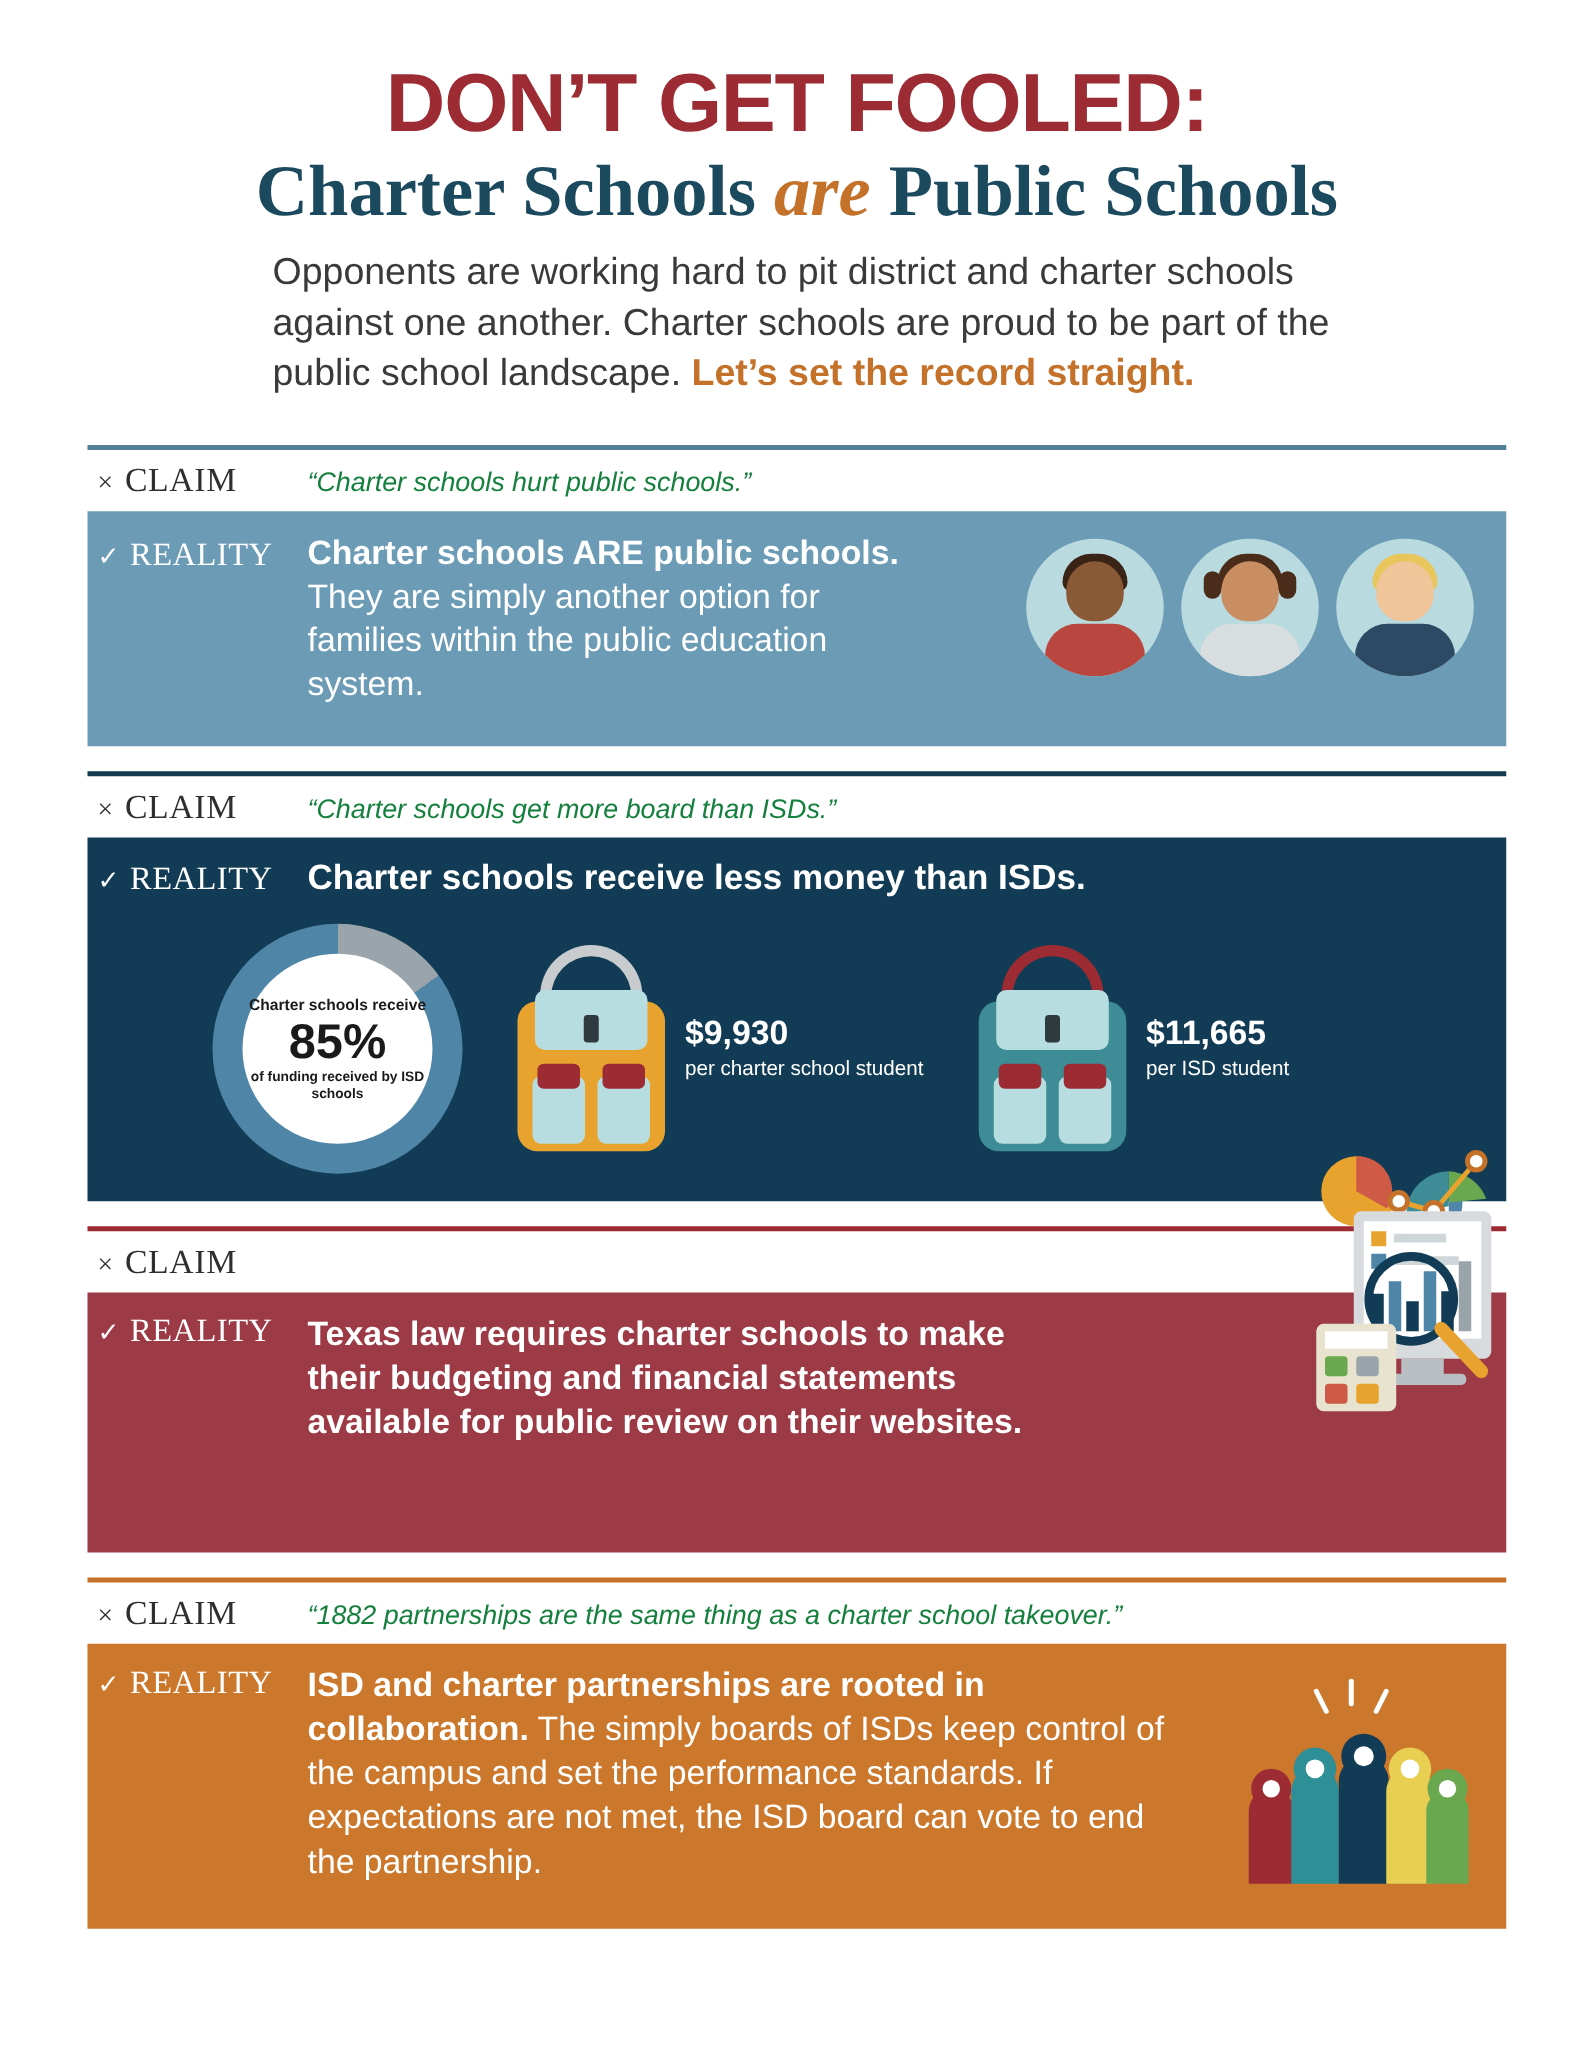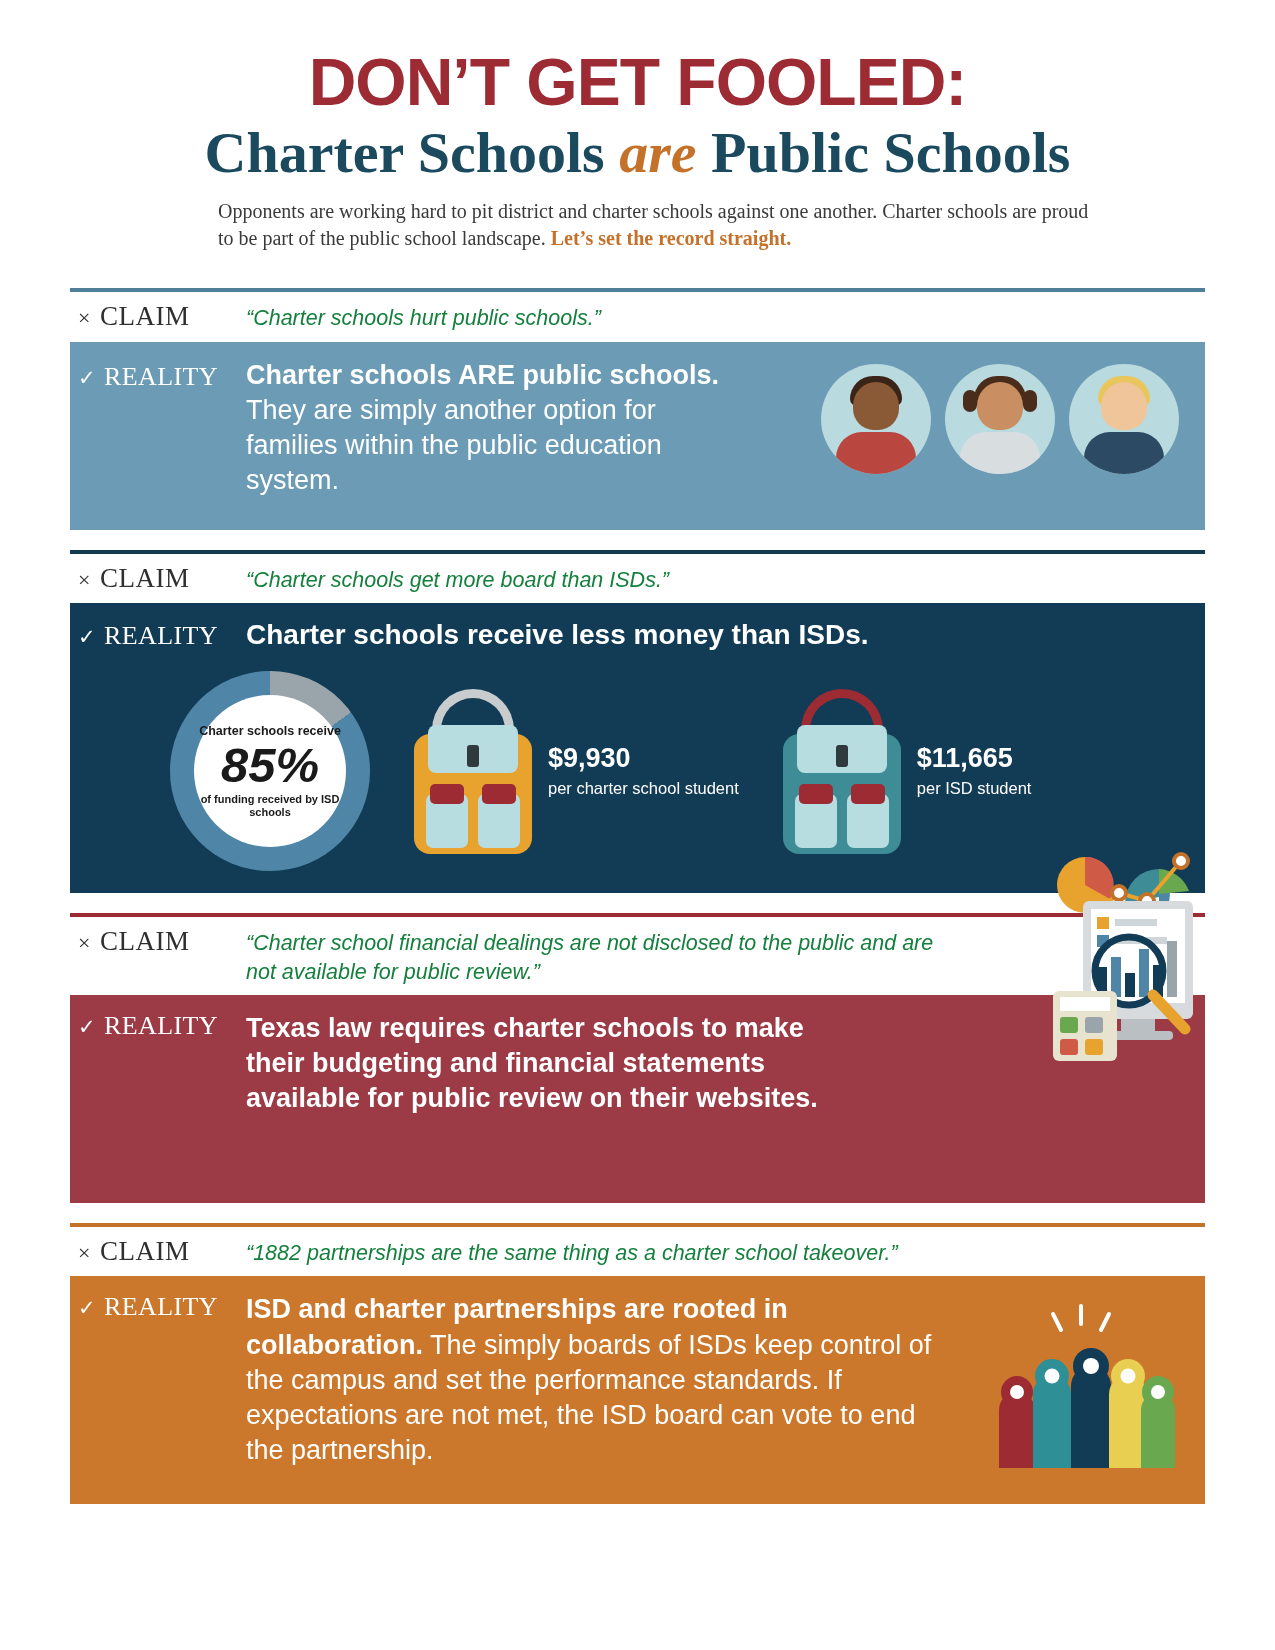--- a/index.html
+++ b/index.html
@@ -44,28 +44,27 @@
     text-align: center;
     line-height: 1.05;
     margin: 0 0 14px 0;
     white-space: nowrap;
   }
   .title-sub .em {
     font-style: italic;
     color: #c4712a;
   }
   .intro {
-    font-size: 20px;
+    font-size: 30px;
     line-height: 1.35;
     color: #3a3a3a;
     margin: 0 auto;
     width: 935px;
     padding-left: 48px;
     box-sizing: border-box;
-    font-family: Liberation Serif, serif;
   }
   .intro .highlight {
     color: #c4712a;
     font-weight: bold;
   }
 
   
   .section {
     margin: 0 70px;
     position: relative;
@@ -245,21 +244,21 @@
     border-radius: 50%;
     background: #ffffff;
     display: flex;
     flex-direction: column;
     align-items: center;
     justify-content: center;
     text-align: center;
     color: #1a1a1a;
   }
   .donut .cap { font-size: 12.5px; line-height: 1.15; font-weight: bold; }
-  .donut .pct { font-size: 49px; font-weight: bold; line-height: 1; margin: 3px 12px; font-style: italic; }
+  .donut .pct { font-size: 39px; font-weight: bold; line-height: 1; margin: 3px 12px; }
   .donut .sub { font-size: 11px; line-height: 1.15; font-weight: bold; }
 
   .bag-group { display: flex; align-items: center; gap: 16px; }
   .bag { width: 118px; height: 165px; position: relative; flex: none; }
   .bag .strap {
     position: absolute;
     top: 0; left: 18px; right: 18px; height: 48px;
     border: 9px solid #c8ccce;
     border-bottom: none;
     border-radius: 42px 42px 0 0;
@@ -456,21 +455,20 @@
     </div>
   </div>
 
   <div class="section sec3 overlay-wrap">
     <div class="rule"></div>
     <div class="claim-row">
       <div class="claim-label">
         <span class="x-mark">×</span>
         <span>CLAIM</span>
       </div>
-      <div class="claim-text">“Charter school financial dealings are not disclosed to the public and are not available for public review.”</div>
     </div>
     <div class="reality-band">
       <div class="reality-label">
         <span class="check">✓</span>
         <span>REALITY</span>
       </div>
       <div class="reality-body">
         <b>Texas law requires charter schools to make their budgeting and financial statements available for public review on their websites.</b>
       </div>
     </div>

